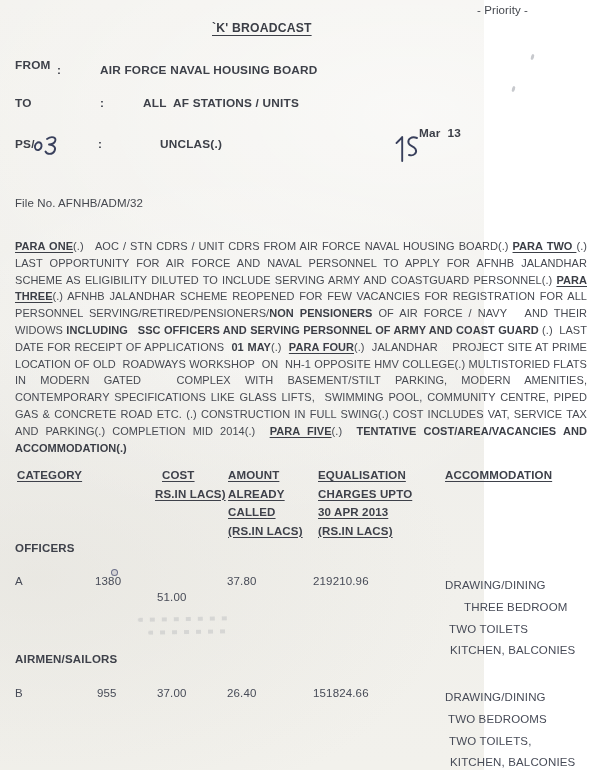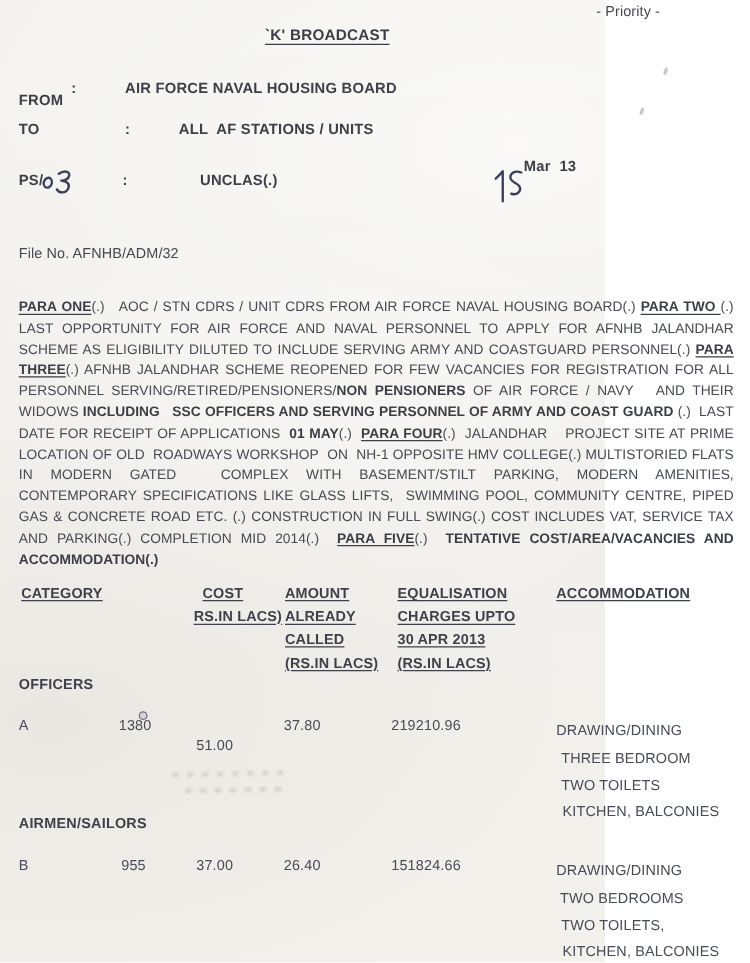--- a/index.html
+++ b/index.html
@@ -41,21 +41,21 @@
          border-radius:50%;transform:rotate(18deg)}
 </style>
 </head>
 <body>
 
 <div class="page">
 
   <div class="abs reg" style="left:477px;top:4px">- Priority -</div>
   <div class="abs title" style="left:212px;top:21px">`K' BROADCAST</div>
 
-  <div class="abs typed" style="left:15px;top:73px">FROM</div>
+  <div class="abs typed" style="left:15px;top:58px">FROM</div>
   <div class="abs typed" style="left:57px;top:63px">:</div>
   <div class="abs typed" style="left:100px;top:63px">AIR FORCE NAVAL HOUSING BOARD</div>
 
   <div class="abs typed" style="left:15px;top:96px">TO</div>
   <div class="abs typed" style="left:100px;top:96px">:</div>
   <div class="abs typed" style="left:143px;top:96px">ALL&nbsp; AF STATIONS / UNITS</div>
 
   <div class="abs typed" style="left:15px;top:137px">PS/</div>
   <svg class="hand" style="left:29px;top:130px" width="34" height="30" viewBox="0 0 34 30" role="img" aria-label="03">
     <path d="M8.5,12.5 C11,11.5 13,13.5 12.5,16.5 C12,19.5 9,21 7,19.5 C5.2,18 5.5,14 8.5,12.5"></path>
@@ -99,21 +99,21 @@
   <div class="grp" style="left:15px;top:542px">OFFICERS</div>
 
   <div class="cell" style="left:15px;top:575px">A</div>
   <div class="cell" style="left:95px;top:575px">1380</div>
   <span class="penmark" style="left:111px;top:569px"></span>
   <div class="cell" style="left:157px;top:591px">51.00</div>
   <div class="cell" style="left:227px;top:575px">37.80</div>
   <div class="cell" style="left:313px;top:575px">219210.96</div>
   <div class="cell acc" style="left:445px;top:575px">
     <div>DRAWING/DINING</div>
-    <div style="margin-left:4px">THREE BEDROOM</div>
+    <div style="margin-left:19px">THREE BEDROOM</div>
     <div style="margin-left:4px">TWO TOILETS</div>
     <div style="margin-left:5px">KITCHEN, BALCONIES</div>
   </div>
 
   <div class="ghost" style="left:138px;top:617px;width:100px">
     <div class="ghost-line" style="width:96px"></div>
     <div class="ghost-line" style="width:82px;margin-left:10px"></div>
   </div>
 
   <div class="grp" style="left:15px;top:653px">AIRMEN/SAILORS</div>

